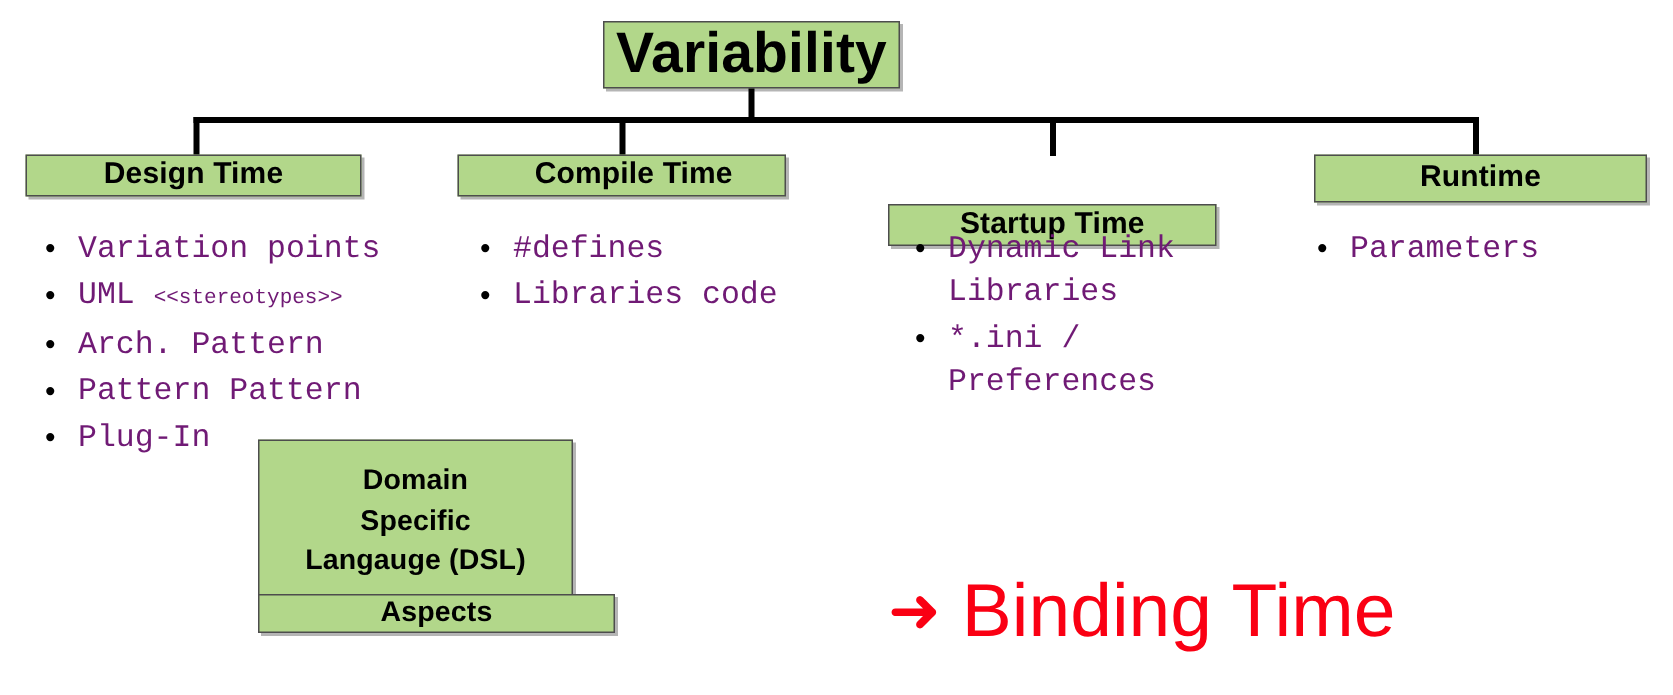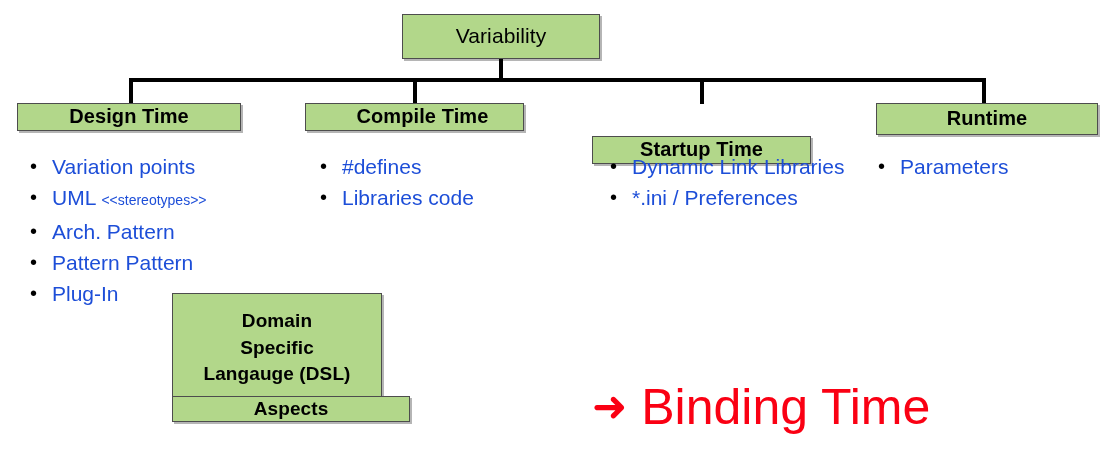--- a/index.html
+++ b/index.html
@@ -36,22 +36,22 @@
     font-size: 21px;
     letter-spacing: 0.1px;
     line-height: 1.18;
     color: #000;
   }
 
   #box-variability {
     left: 402px; top: 14px; width: 198px; height: 45px;
   }
   #box-variability .boxlabel {
-    font-weight: normal;
-    font-size: 21px;
+    font-weight: bold;
+    font-size: 38px;
   }
 
   #box-design-time  { left: 17px;  top: 103px; width: 224px; height: 28px; }
   #box-compile-time { left: 305px; top: 103px; width: 219px; height: 28px; padding-left: 16px; }
   #box-startup-time { left: 592px; top: 103px; width: 219px; height: 28px; margin-top: 33px; }
   #box-runtime      { left: 876px; top: 103px; width: 222px; height: 32px; }
 
   #box-design-time .boxlabel,
   #box-compile-time .boxlabel,
   #box-startup-time .boxlabel,
@@ -92,21 +92,22 @@
     width: 22px;
     flex: 0 0 22px;
     font-size: 20px;
     line-height: 29px;
     text-align: left;
     color: #000;
   }
   .bullet-text {
     font-size: 21px;
     line-height: 29px;
-    color: #1d4ed8;
+    color: #701a75;
+    font-family: Liberation Mono, monospace;
   }
   .stereo {
     font-size: 14px;
   }
 
   #list-design-time  { left: 30px;  top: 152px; width: 265px; }
   #list-compile-time { left: 320px; top: 152px; width: 255px; }
   #list-startup-time { left: 610px; top: 152px; width: 240px; }
   #list-runtime      { left: 878px; top: 152px; width: 230px; }
 

